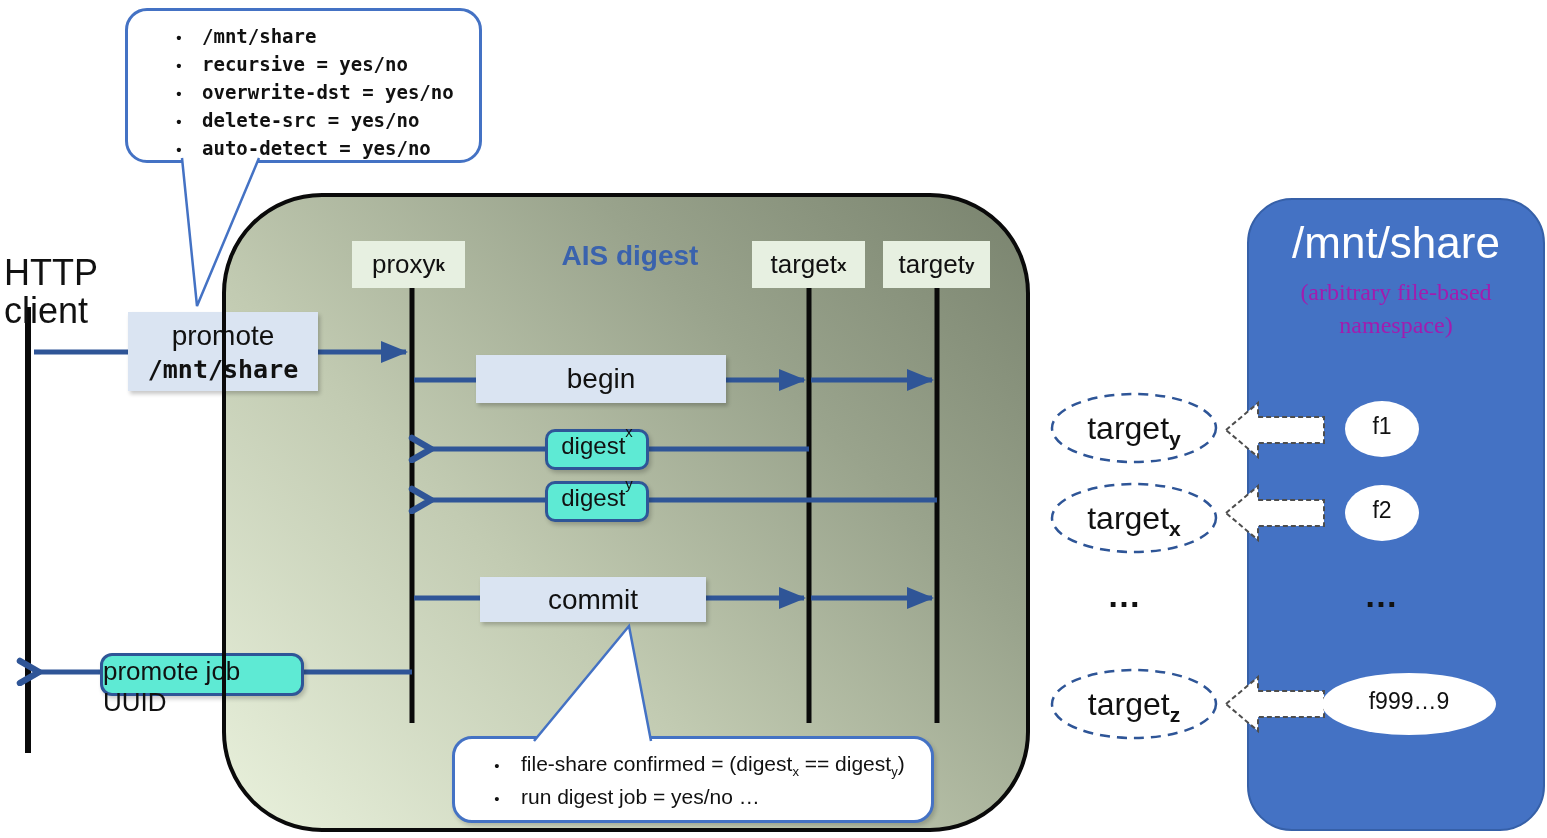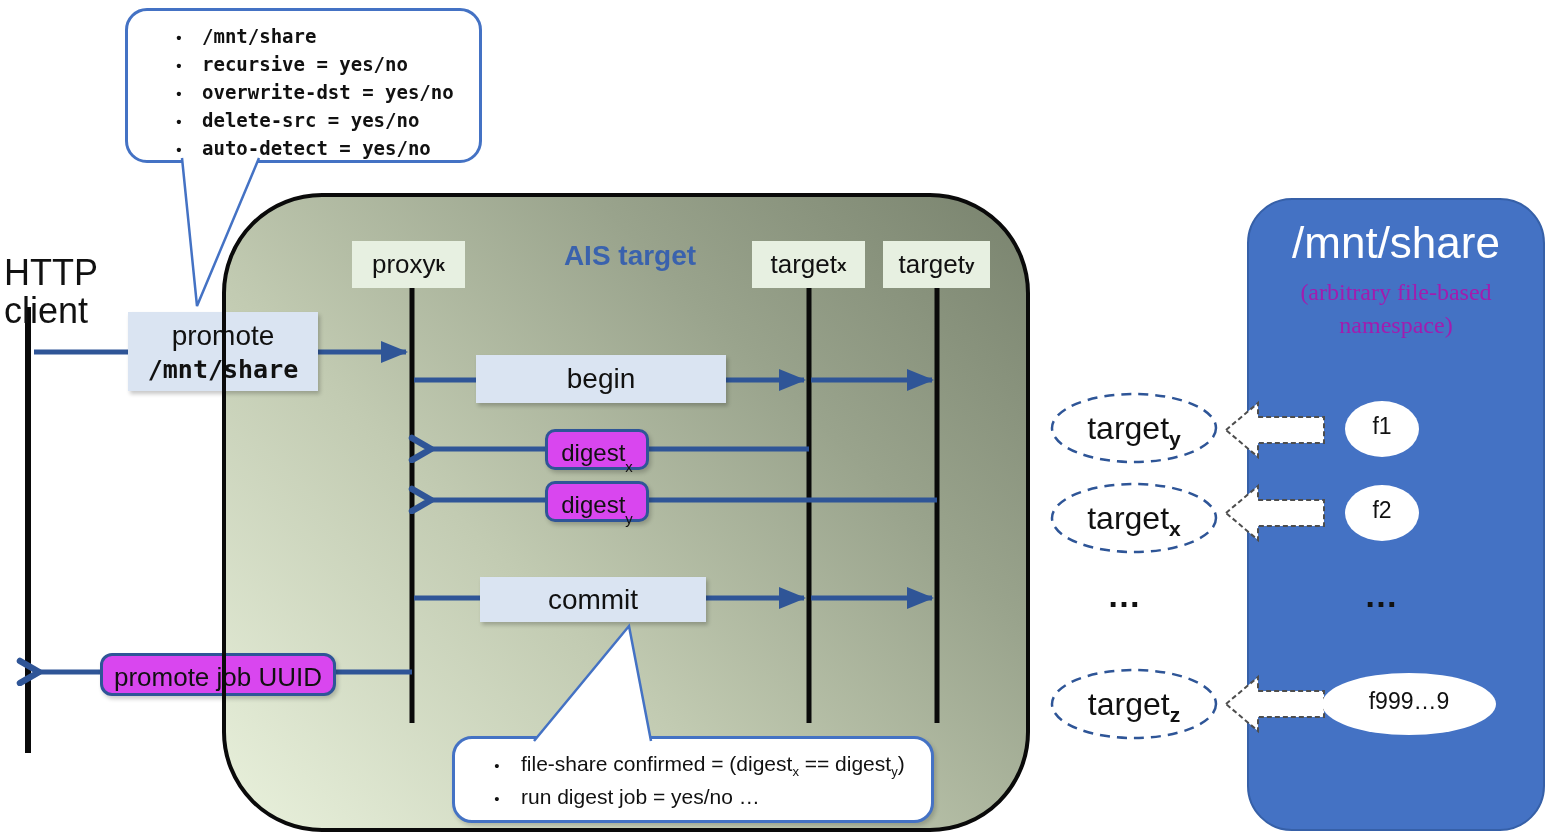--- a/index.html
+++ b/index.html
@@ -27,25 +27,25 @@
   .b-row .bullet{width:48px;text-align:center;font-size:15px;}
   
   .http-label{left:4px;top:226px;width:110px;font-size:36px;line-height:38px;z-index:3;margin-top:28px;}
   .msg-box{box-sizing:border-box;background:#dae4f2;z-index:3;display:flex;flex-direction:column;
       align-items:center;justify-content:center;box-shadow:2px 3px 4px rgba(0,0,0,0.22);}
   .promote-box{left:128px;top:312px;width:190px;height:79px;}
   .promote-box .l1{font-size:28px;line-height:36px;}
   .promote-box .l2{font-family:"DejaVu Sans Mono",monospace;font-size:25px;line-height:32px;font-weight:600;}
   .begin-box{left:476px;top:355px;width:250px;height:48px;font-size:28px;}
   .commit-box{left:480px;top:577px;width:226px;height:45px;font-size:28px;}
-  .white-box{box-sizing:border-box;background:#d946ef;border:3px solid #2f5597;z-index:3;display:flex;
-      align-items:flex-end;justify-content:center;box-shadow:2px 3px 4px rgba(0,0,0,0.2);}
+  .white-box{box-sizing:border-box;background:#5eead4;border:3px solid #2f5597;z-index:3;display:flex;
+      align-items:flex-start;justify-content:center;box-shadow:2px 3px 4px rgba(0,0,0,0.2);}
   .digest-x{left:545px;top:429px;width:104px;height:41px;border-radius:10px;font-size:24px;}
   .digest-y{left:545px;top:481px;width:104px;height:41px;border-radius:10px;font-size:24px;}
-  .uuid-box{left:100px;top:653px;width:236px;height:43px;border-radius:12px;font-size:26px;}
+  .uuid-box{left:100px;top:653px;width:204px;height:43px;border-radius:12px;font-size:26px;}
   .cluster-title{left:540px;top:240px;width:180px;text-align:center;font-size:28px;font-weight:700;
       color:#3a62ad;z-index:3;}
   .node-label{box-sizing:border-box;background:#e7f0e1;z-index:3;display:flex;align-items:center;
       justify-content:center;font-size:26px;height:47px;}
   .proxy-label{left:352px;top:241px;width:113px;}
   .targetx-label{left:752px;top:241px;width:113px;}
   .targety-label{left:883px;top:241px;width:107px;}
   sub.subB{font-weight:700;font-size:0.66em;line-height:0;}
   sub.subN{font-size:0.62em;line-height:0;}
   
@@ -122,21 +122,21 @@
         <span class="bullet">•</span>
         <span>auto-detect = yes/no</span>
       </div>
   </div>
 
   <div class="abs http-label">
     <div>HTTP</div>
     <div>client</div>
   </div>
 
-  <div class="abs cluster-title">AIS target</div>
+  <div class="abs cluster-title">AIS digest</div>
   <div class="abs node-label proxy-label">
     <span>proxy</span>
       <sub class="subB">k</sub>
   </div>
   <div class="abs node-label targetx-label">
     <span>target</span>
       <sub class="subB">x</sub>
   </div>
   <div class="abs node-label targety-label">
     <span>target</span>

